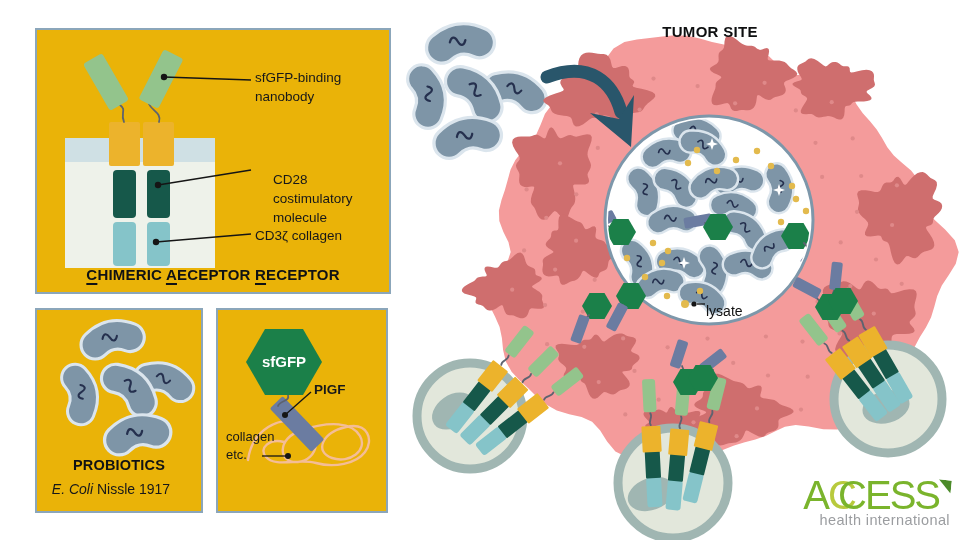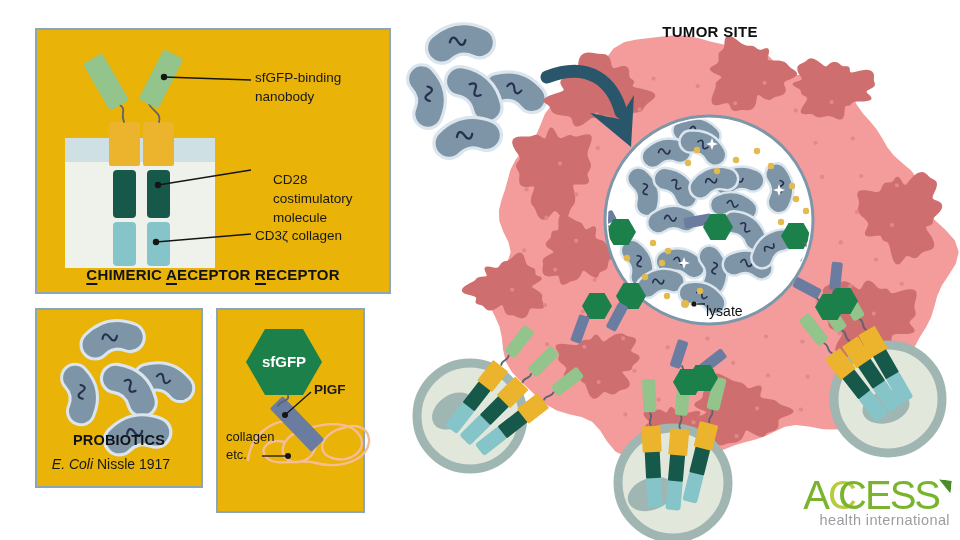--- a/index.html
+++ b/index.html
@@ -1,22 +1,22 @@
 <!DOCTYPE html>
 <html style="--bacteria: #7e95a7; --nanobody: #93c48c; --transmembrane: #ecb32c; --cd28: #16584a; --cd3z: #85c4c9; --membrane: #cfe0e4; --hexagon: #1b8049; --pigf: #6b7ca1; --collagen: #f4bd96; --tumor: #f49b9b; --tumor-dark: #cf6e6e; --tumor-dot: #df8989; --lysate: #e3ba4d; --arrow: #29566b; --cell-ring: #a0b6b2; --cell-fill: #e2e7db; --panel-border: #8ba6ba; --logo-green: #7ab42c; --logo-light: #b8ca3d; --logo-dark: #4c8b2a; --logo-gray: #9b9da0;"><head>
 <meta charset="utf-8">
 <style>
   html,body{margin:0;padding:0;background:#fff;}
   #canvas{position:relative;width:960px;height:540px;background:#fff;overflow:hidden;
           font-family:"Liberation Sans",sans-serif;}
   #scene{position:absolute;left:0;top:0;}
   .box{position:absolute;background:#eab308;border:2px solid var(--panel-border);box-sizing:border-box;}
   #car-box{left:35px;top:28px;width:356px;height:266px;}
-  #prob-box{left:35px;top:308px;width:168px;height:180px;}
-  #tag-box{left:216px;top:308px;width:149px;height:205px;}
+  #prob-box{left:35px;top:308px;width:168px;height:205px;}
+  #tag-box{left:216px;top:308px;width:172px;height:205px;}
   .boxsvg{position:absolute;left:0;top:0;}
   .lbl{position:absolute;font-size:13.5px;line-height:1.42;color:#17181a;}
   .pre{white-space:pre-line;}
   .panel-title{position:absolute;left:0;right:0;text-align:center;font-weight:700;
                font-size:15px;letter-spacing:.2px;color:#101214;}
   .ul{text-decoration:underline;text-underline-offset:3px;text-decoration-thickness:2px;}
   #prob-title{bottom:38px;font-size:14.5px;}
   #prob-sub{position:absolute;left:0;right:16px;bottom:14px;text-align:center;font-size:14px;color:#17181a;}
   #tag-title{bottom:13px;}
   #car-title{bottom:9px;}

